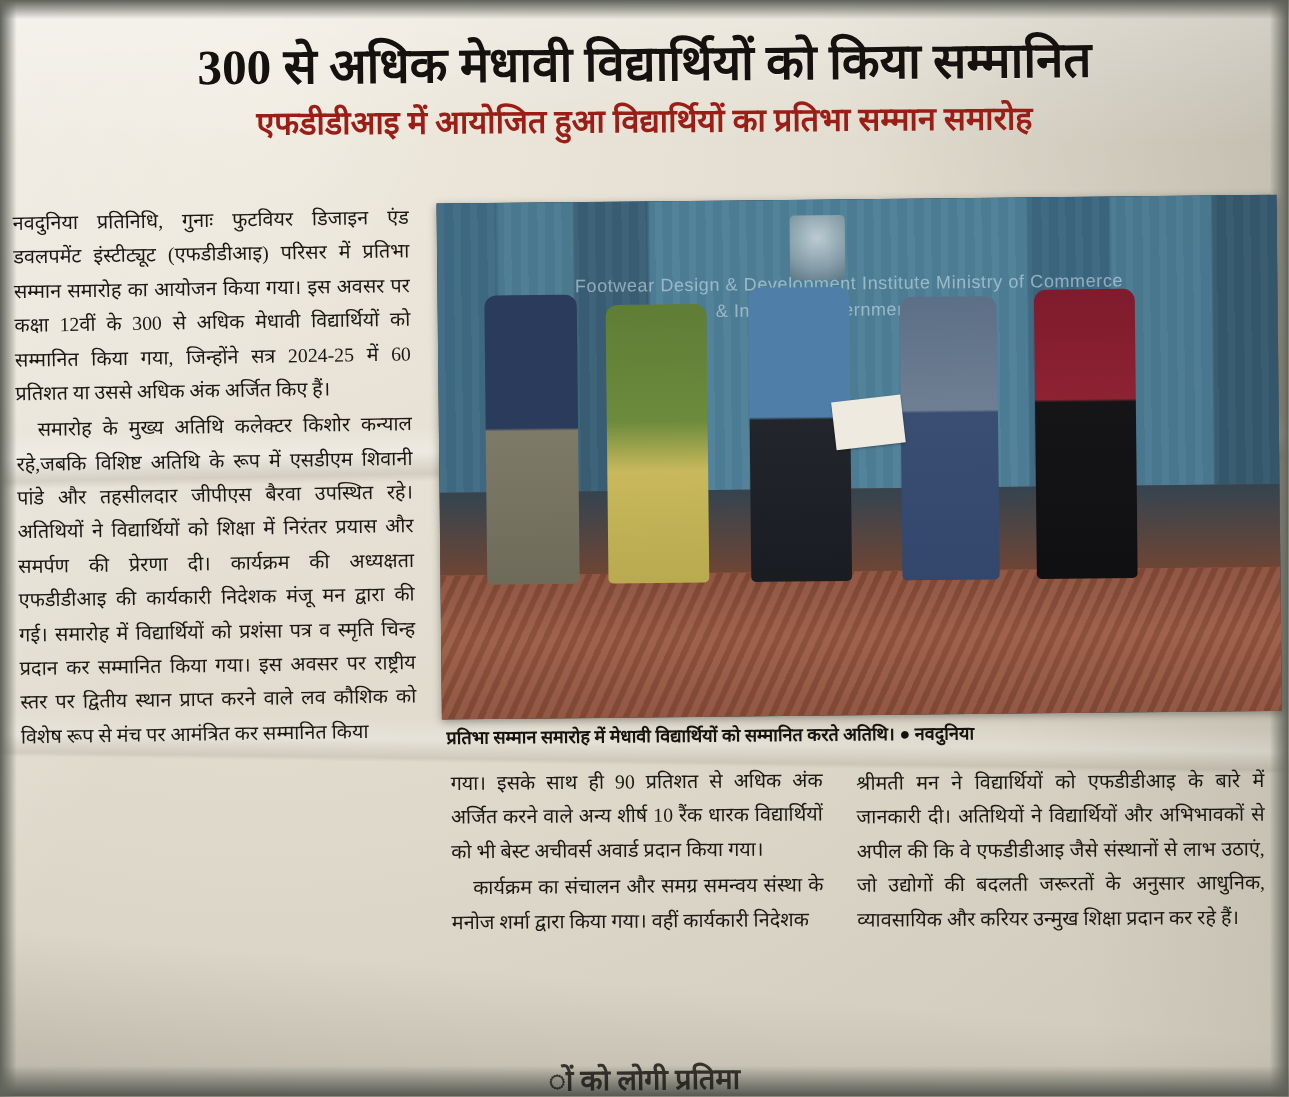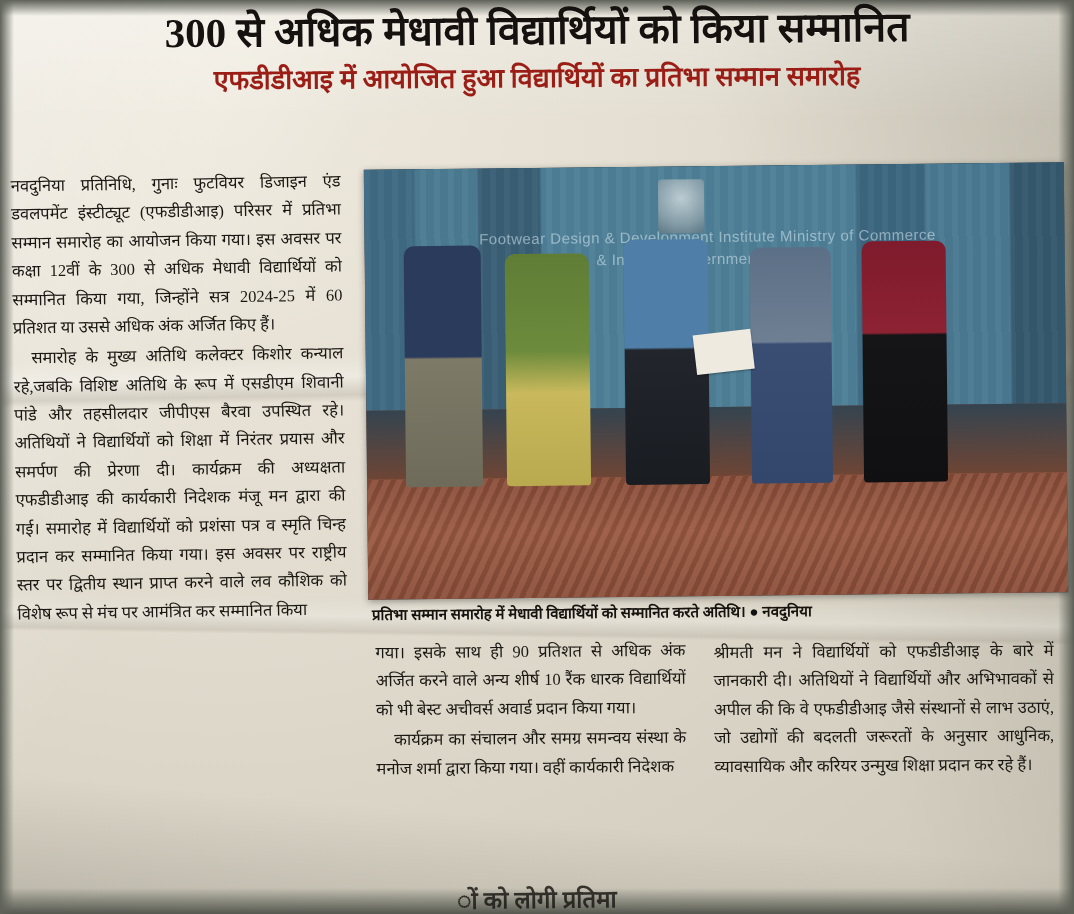--- a/index.html
+++ b/index.html
@@ -51,21 +51,21 @@
   }
   
   .edge-top{ position:absolute; left:0; right:0; top:0; height:16px; background:linear-gradient(180deg,#5f6259 0%, rgba(95,98,89,0) 100%); }
   .edge-bottom{ position:absolute; left:0; right:0; bottom:0; height:26px; background:linear-gradient(0deg,#55584f 0%, rgba(85,88,79,0) 100%); }
   .edge-left{ position:absolute; left:0; top:0; bottom:0; width:14px; background:linear-gradient(90deg,#60635a 0%, rgba(96,99,90,0) 100%); }
   .edge-right{ position:absolute; right:0; top:0; bottom:0; width:16px; background:linear-gradient(270deg,#5d6057 0%, rgba(93,96,87,0) 100%); }
 
   .content {
     position:absolute;
     inset:0;
-    padding: 5px 22px 0 22px;
+    padding: 28px 22px 0 22px;
     box-sizing: border-box;
   }
 
   .headline {
     font-family: "Liberation Serif", serif;
     font-weight: 700;
     font-size: 41px;
     line-height: 1.05;
     color: #14110e;
     text-align: center;

